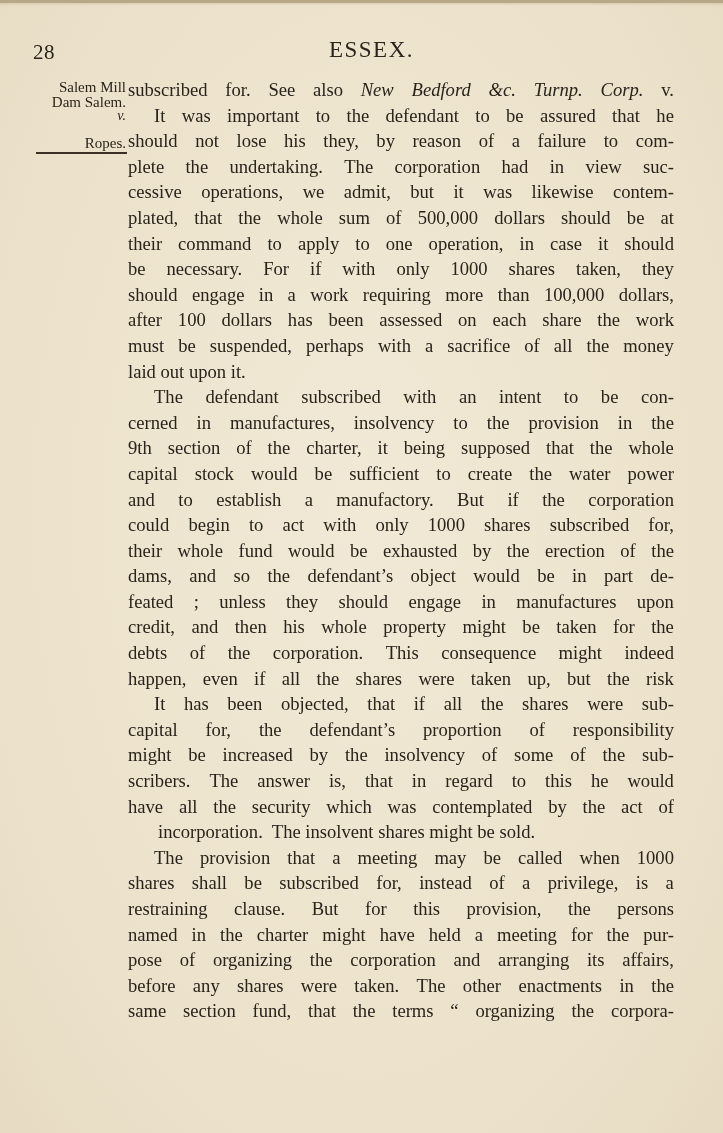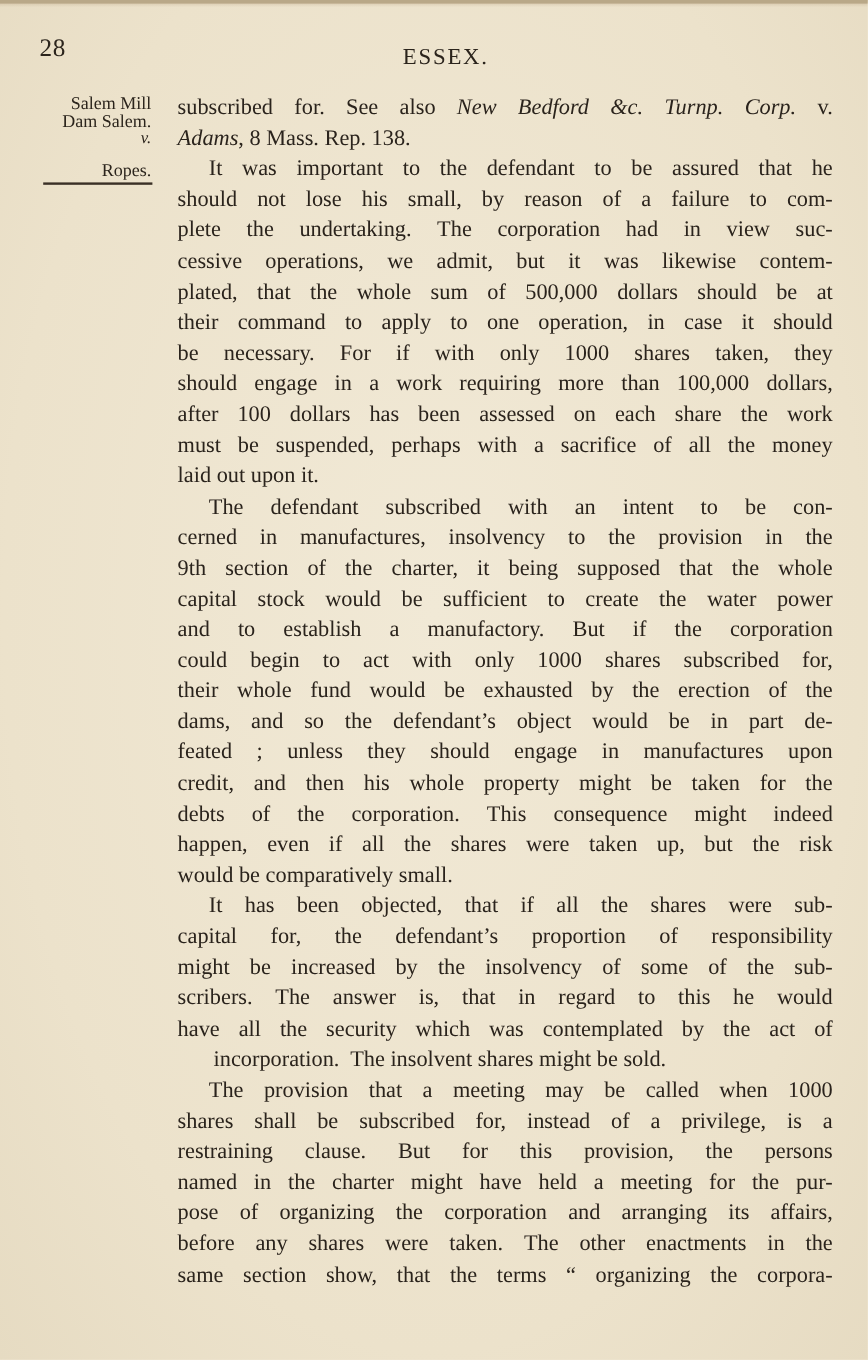--- a/index.html
+++ b/index.html
@@ -24,34 +24,34 @@
     }
     .top-edge {
       position: absolute;
       left: 0; right: 0; top: 0;
       height: 3px;
       background: #b9a888;
     }
     .folio {
       position: absolute;
       left: 33px;
-      top: 28px;
+      top: 40px;
       font-family: "Liberation Serif", serif;
       font-size: 21px;
       color: #2b241c;
       letter-spacing: 0.5px;
     }
     .running-head {
       position: absolute;
       left: 0;
       width: 723px;
       top: 37px;
       text-align: center;
       font-family: "Liberation Serif", serif;
-      font-size: 19px;
+      font-size: 23px;
       letter-spacing: 1.5px;
       color: #2b241c;
       padding-left: 20px;
       box-sizing: border-box;
     }
     .margin-note {
       position: absolute;
       left: 28px;
       top: 80px;
       width: 98px;
@@ -67,21 +67,21 @@
     .margin-rule {
       position: absolute;
       left: 36px;
       top: 152px;
       width: 91px;
       height: 1.5px;
       background: #3a3026;
     }
     .body-text {
       position: absolute;
-      left: 148px;
+      left: 128px;
       top: 77px;
       width: 546px;
       font-family: "Liberation Serif", serif;
       font-size: 18.6px;
       line-height: 25.6px;
       color: #2a231c;
     }
     .body-text .ln {
       display: block;
       text-align: justify;
@@ -128,21 +128,20 @@
           <span>See</span>
           <span>also</span>
           <i>New</i>
           <i>Bedford</i>
           <i>&amp;c.</i>
           <i>Turnp.</i>
           <i>Corp.</i>
           <span>v.</span>
         </span>
       </span>
-      <span class="ln last"><i style="white-space: pre;">Adams</i><span style="white-space: pre;">, 8 Mass. Rep. 138.</span></span>
       <span class="ln indent">
         <span class="just">
           <span>It</span>
           <span>was</span>
           <span>important</span>
           <span>to</span>
           <span>the</span>
           <span>defendant</span>
           <span>to</span>
           <span>be</span>
@@ -150,21 +149,21 @@
           <span>that</span>
           <span>he</span>
         </span>
       </span>
       <span class="ln">
         <span class="just">
           <span>should</span>
           <span>not</span>
           <span>lose</span>
           <span>his</span>
-          <span>small,</span>
+          <span>they,</span>
           <span>by</span>
           <span>reason</span>
           <span>of</span>
           <span>a</span>
           <span>failure</span>
           <span>to</span>
           <span>com-</span>
         </span>
       </span>
       <span class="ln">
@@ -443,21 +442,20 @@
           <span>the</span>
           <span>shares</span>
           <span>were</span>
           <span>taken</span>
           <span>up,</span>
           <span>but</span>
           <span>the</span>
           <span>risk</span>
         </span>
       </span>
-      <span class="ln last"><span style="white-space: pre;">would be comparatively small.</span></span>
       <span class="ln indent">
         <span class="just">
           <span>It</span>
           <span>has</span>
           <span>been</span>
           <span>objected,</span>
           <span>that</span>
           <span>if</span>
           <span>all</span>
           <span>the</span>
@@ -604,21 +602,21 @@
           <span>other</span>
           <span>enactments</span>
           <span>in</span>
           <span>the</span>
         </span>
       </span>
       <span class="ln">
         <span class="just">
           <span>same</span>
           <span>section</span>
-          <span>show,</span>
+          <span>fund,</span>
           <span>that</span>
           <span>the</span>
           <span>terms</span>
           <span>“</span>
           <span>organizing</span>
           <span>the</span>
           <span>corpora-</span>
         </span>
       </span>
     </div>

